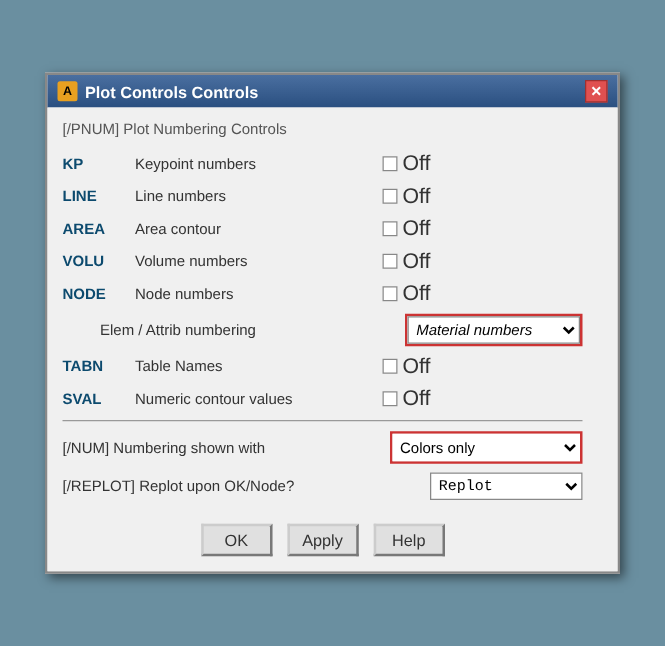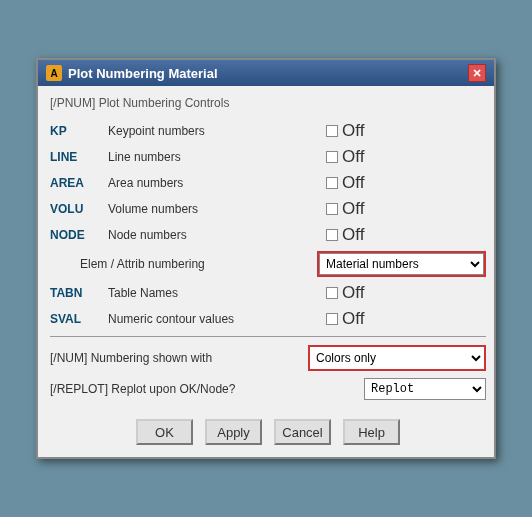--- a/index.html
+++ b/index.html
@@ -68,21 +68,21 @@
       color: white;
       font-size: 11px;
       cursor: pointer;
       display: flex;
       align-items: center;
       justify-content: center;
       font-weight: bold;
     }
 
     .content {
-      padding: 8px 8px 12px 12px;
+      padding: 8px 28px 12px 12px;
       background: #f0f0f0;
     }
 
     .section-header {
       color: #555;
       font-size: 12px;
       margin-bottom: 6px;
       padding: 2px 0;
     }
 
@@ -134,25 +134,26 @@
     select {
       font-size: 12px;
       padding: 1px 2px;
       background: white;
       border: 1px solid #888;
       cursor: pointer;
       height: 22px;
     }
 
     .select-material {
-      width: 165px;
+      width: 138px;
+      font-style: italic;
     }
 
     .select-numbering {
-      width: 174px;
+      width: 150px;
       border: 2px solid #cc3333;
     }
 
     .select-replot {
       width: 122px;
       font-family: Liberation Mono, monospace;
     }
 
     .divider {
       border: none;
@@ -226,21 +227,21 @@
     }
   </style>
 </head>
 <body>
 
 <div class="window">
 
   <div class="title-bar">
     <div class="title-bar-left">
       <div class="title-icon">A</div>
-      <span class="title-text">Plot Numbering Material</span>
+      <span class="title-text">Plot Controls Controls</span>
     </div>
     <div class="close-btn">✕</div>
   </div>
 
   <div class="content">
 
     <div class="section-header">[/PNUM]  Plot Numbering Controls</div>
 
     <div class="row">
       <span class="row-label-code">KP</span>
@@ -255,21 +256,21 @@
       <span class="row-label-code">LINE</span>
       <span class="row-label-text">Line numbers</span>
       <div class="row-control">
         <input type="checkbox" class="checkbox" style="">
         <span class="off-label">Off</span>
       </div>
     </div>
 
     <div class="row">
       <span class="row-label-code">AREA</span>
-      <span class="row-label-text">Area numbers</span>
+      <span class="row-label-text">Area contour</span>
       <div class="row-control">
         <input type="checkbox" class="checkbox" style="">
         <span class="off-label">Off</span>
       </div>
     </div>
 
     <div class="row">
       <span class="row-label-code">VOLU</span>
       <span class="row-label-text">Volume numbers</span>
       <div class="row-control">
@@ -337,17 +338,16 @@
       <span class="replot-label">[/REPLOT] Replot upon OK/Node?</span>
       <select class="select-replot">
         <option selected="">Replot</option>
         <option>Do not replot</option>
       </select>
     </div>
 
     <div class="button-row">
       <button class="btn">OK</button>
       <button class="btn">Apply</button>
-      <button class="btn">Cancel</button>
       <button class="btn">Help</button>
     </div>
   </div>
 </div>
 
 </body></html>

